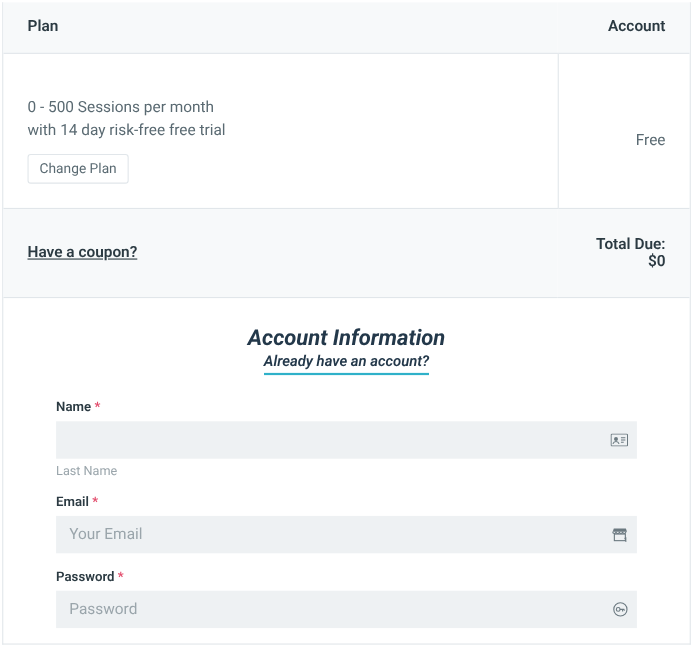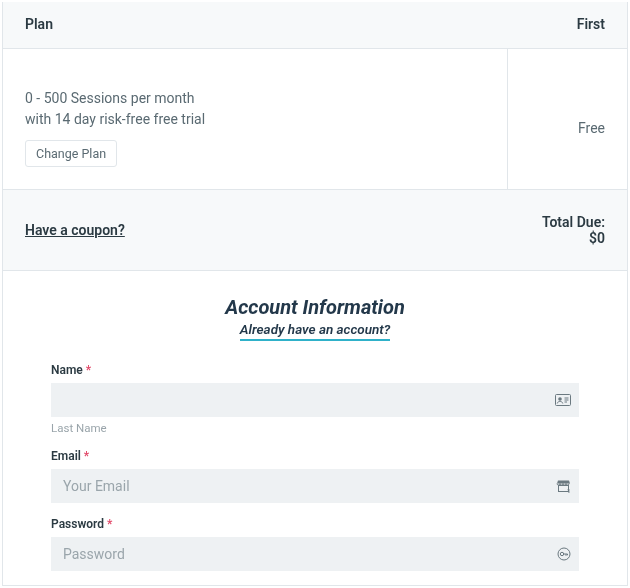--- a/index.html
+++ b/index.html
@@ -176,21 +176,21 @@
   }
 </style>
 </head>
 <body>
 
 <div class="frame">
   <table class="plan-table">
     <tbody>
         <tr class="plan-header">
       <td>Plan</td>
-      <td>First</td>
+      <td>Account</td>
     </tr>
     <tr class="plan-body">
       <td class="desc">
         <div>0 - 500 Sessions per month</div>
         <div>with 14 day risk-free free trial</div>
         <button class="change-plan">Change Plan</button>
       </td>
       <td class="amount">Free</td>
     </tr>
     <tr class="plan-footer">

